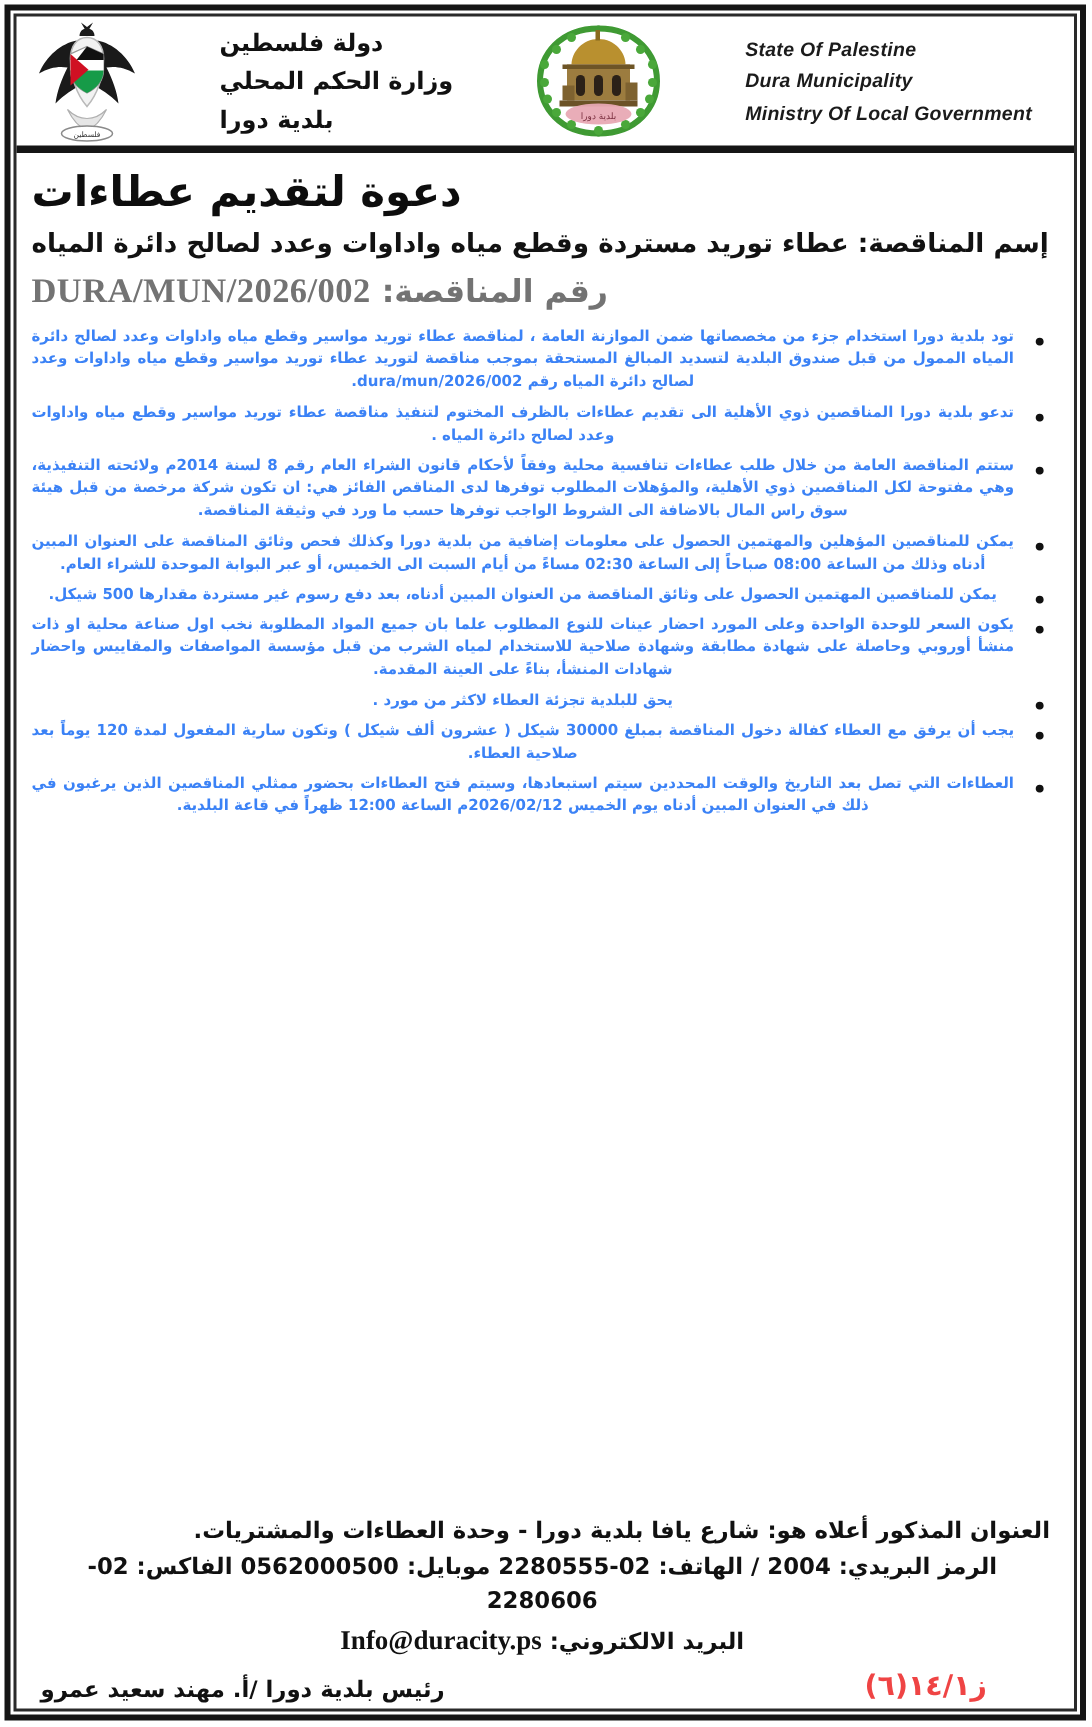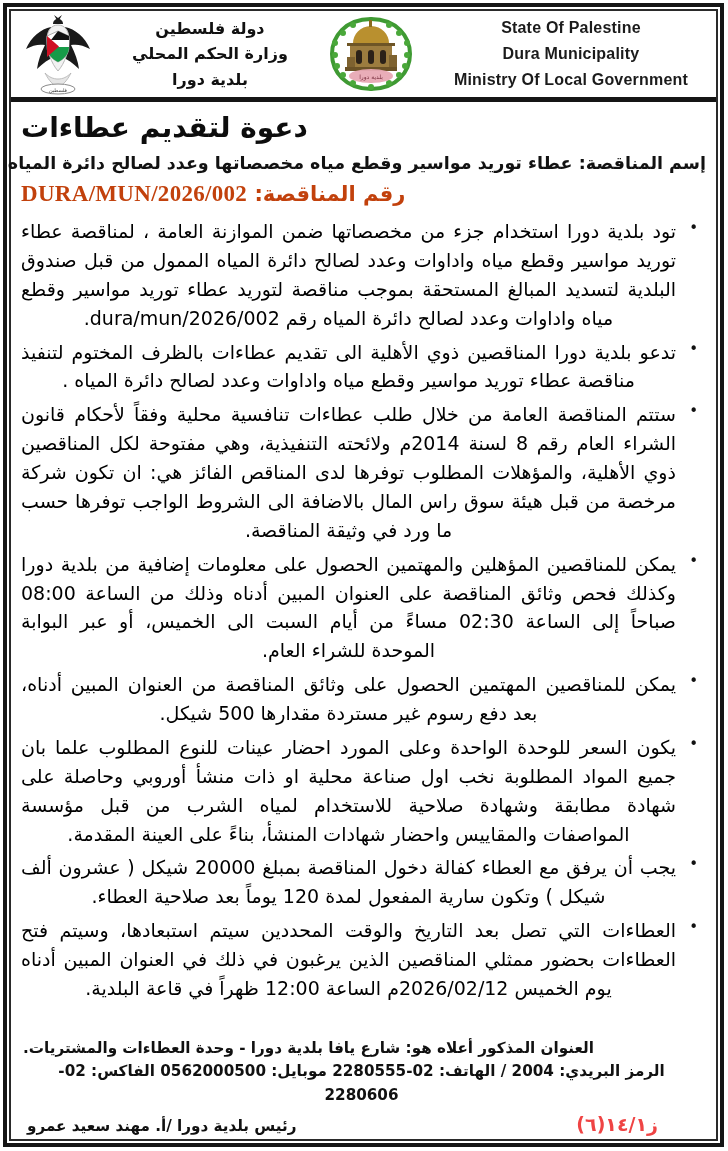--- a/index.html
+++ b/index.html
@@ -43,33 +43,34 @@
   .header {
     display: flex;
     align-items: center;
     justify-content: space-between;
     height: 86px;
     padding: 0 6px 0 8px;
     box-sizing: border-box;
   }
   .header-en {
     flex: 0 0 auto;
-    text-align: center;
+    text-align: left;
     direction: ltr;
     font-family: "Liberation Sans", sans-serif;
-    font-weight: bold;
-    font-size: 16px;
+    font-style: italic;
+    font-weight: bold;
+    font-size: 13px;
     line-height: 1.62;
     color: #1b1b1b;
     letter-spacing: 0.2px;
     padding-right: 22px;
   }
   .header-ar {
     flex: 0 0 auto;
-    text-align: center;
+    text-align: left;
     direction: rtl;
     font-family: "DejaVu Sans", sans-serif;
     font-weight: bold;
     font-size: 16px;
     line-height: 1.58;
     color: #111;
     letter-spacing: 0.6px;
   }
   .header-logo, .header-emblem {
     flex: 0 0 auto;
@@ -104,21 +105,21 @@
     font-weight: bold;
     font-size: 17.5px;
     color: #121212;
     margin-bottom: 8px;
     white-space: nowrap;
   }
   .tender-no {
     font-family: "DejaVu Sans", sans-serif;
     font-weight: bold;
     font-size: 21px;
-    color: #c2410c;
+    color: #737373;
     margin-bottom: 4px;
   }
   .tender-no .code {
     font-family: "Liberation Serif", serif;
     direction: ltr;
     unicode-bidi: embed;
     font-size: 23px;
     letter-spacing: 0.3px;
   }
 
@@ -131,24 +132,24 @@
   ul.clauses {
     list-style: none;
     margin: 0;
     padding: 0;
   }
   ul.clauses > li {
     position: relative;
     padding-right: 26px;
     margin-bottom: 5px;
     font-family: "DejaVu Sans", sans-serif;
-    font-weight: normal;
-    font-size: 19px;
+    font-weight: bold;
+    font-size: 10px;
     line-height: 1.52;
-    color: #000000;
+    color: #3b82f6;
     text-align: justify;
     text-align-last: center;
   }
   ul.clauses > li::before {
     content: "\2022";
     position: absolute;
     right: 4px;
     top: 0px;
     font-size: 15px;
     line-height: 1.52;
@@ -158,21 +159,21 @@
   
   .footer {
     padding: 2px 16px 0 12px;
     font-family: "DejaVu Sans", sans-serif;
     font-weight: bold;
     font-size: 15.2px;
     line-height: 1.55;
     color: #111;
     box-sizing: border-box;
   }
-  .footer .line-address { text-align: left; }
+  .footer .line-address { text-align: right; }
   .footer .line-contact { text-align: center; }
   .footer .line-email { text-align: center; }
   .footer .email-val {
     font-family: "Liberation Serif", serif;
     direction: ltr;
     unicode-bidi: embed;
     font-size: 18px;
   }
   .sign-row {
     display: flex;
@@ -277,43 +278,48 @@
           <ellipse cx="37" cy="80" rx="17" ry="5" fill="#ffffff" stroke="#8a8a8a" stroke-width="1"></ellipse>
           <text x="37" y="82.5" font-size="5" text-anchor="middle" fill="#333" font-family="'DejaVu Sans',sans-serif">فلسطين</text>
         </svg>
       </div>
     </div>
 
     <div class="header-rule"></div>
 
     <div class="titles">
       <div class="doc-title">دعوة لتقديم عطاءات</div>
-      <div class="tender-name">إسم المناقصة: عطاء توريد مواسير وقطع مياه مخصصاتها وعدد لصالح دائرة المياه</div>
+      <div class="tender-name">إسم المناقصة: عطاء توريد مستردة وقطع مياه واداوات وعدد لصالح دائرة المياه</div>
       <div class="tender-no">
         <span>رقم المناقصة:</span>
         <span class="code">DURA/MUN/2026/002</span>
       </div>
     </div>
 
     <div class="body">
       <ul class="clauses">
         <li>تود  بلدية دورا استخدام جزء من مخصصاتها ضمن الموازنة العامة ، لمناقصة عطاء توريد مواسير وقطع مياه واداوات وعدد لصالح دائرة المياه الممول من قبل صندوق البلدية لتسديد المبالغ المستحقة بموجب مناقصة لتوريد عطاء توريد مواسير وقطع مياه واداوات وعدد لصالح دائرة المياه رقم dura/mun/2026/002.</li>
         <li>تدعو بلدية دورا  المناقصين ذوي الأهلية الى تقديم عطاءات بالظرف المختوم لتنفيذ مناقصة عطاء توريد مواسير وقطع مياه واداوات وعدد لصالح دائرة المياه .</li>
         <li>ستتم المناقصة العامة من خلال طلب عطاءات تنافسية محلية وفقاً لأحكام قانون الشراء العام رقم 8 لسنة 2014م ولائحته التنفيذية، وهي مفتوحة لكل المناقصين ذوي الأهلية، والمؤهلات المطلوب توفرها لدى المناقص الفائز هي: ان تكون شركة مرخصة من قبل هيئة سوق راس المال بالاضافة الى الشروط الواجب توفرها حسب ما ورد في وثيقة المناقصة.</li>
         <li>يمكن للمناقصين المؤهلين والمهتمين الحصول على معلومات إضافية من بلدية دورا وكذلك فحص وثائق المناقصة على العنوان المبين أدناه وذلك من الساعة 08:00 صباحاً إلى الساعة 02:30 مساءً من أيام السبت الى الخميس، أو عبر البوابة الموحدة للشراء العام.</li>
         <li>يمكن للمناقصين المهتمين الحصول على وثائق المناقصة من العنوان المبين أدناه، بعد دفع رسوم غير مستردة مقدارها  500 شيكل.</li>
         <li>يكون السعر للوحدة الواحدة وعلى المورد احضار عينات للنوع المطلوب علما بان جميع المواد المطلوبة نخب اول صناعة محلية او ذات منشأ أوروبي وحاصلة على شهادة مطابقة وشهادة صلاحية للاستخدام لمياه الشرب من قبل مؤسسة المواصفات والمقاييس واحضار شهادات المنشأ، بناءً على العينة المقدمة.</li>
-        <li>يجب أن يرفق مع العطاء كفالة دخول المناقصة بمبلغ 20000 شيكل ( عشرون ألف شيكل ) وتكون سارية المفعول لمدة 120  يوماً بعد صلاحية العطاء.</li>
+        <li>يحق للبلدية تجزئة العطاء لاكثر من مورد .</li>
+        <li>يجب أن يرفق مع العطاء كفالة دخول المناقصة بمبلغ 30000 شيكل ( عشرون ألف شيكل ) وتكون سارية المفعول لمدة 120  يوماً بعد صلاحية العطاء.</li>
         <li>العطاءات التي تصل بعد التاريخ والوقت المحددين سيتم استبعادها، وسيتم فتح العطاءات بحضور ممثلي المناقصين الذين يرغبون في ذلك في العنوان المبين أدناه يوم الخميس 2026/02/12م الساعة 12:00 ظهراً في قاعة البلدية.</li>
       </ul>
     </div>
 
     <div class="footer">
       <div class="line-address">العنوان المذكور أعلاه هو:   شارع يافا  بلدية دورا - وحدة العطاءات والمشتريات.</div>
       <div class="line-contact">الرمز البريدي: 2004 / الهاتف: 02-2280555 موبايل: 0562000500  الفاكس: 02-2280606</div>
+      <div class="line-email">
+        <span>البريد الالكتروني:</span>
+        <span class="email-val">Info@duracity.ps</span>
+      </div>
       <div class="sign-row">
         <span class="sign-name">رئيس بلدية دورا /أ. مهند سعيد عمرو</span>
         <span class="ref-code">ز١٤/١(٦)</span>
       </div>
     </div>
 
   </div>
 </div>
 
 </body></html>

